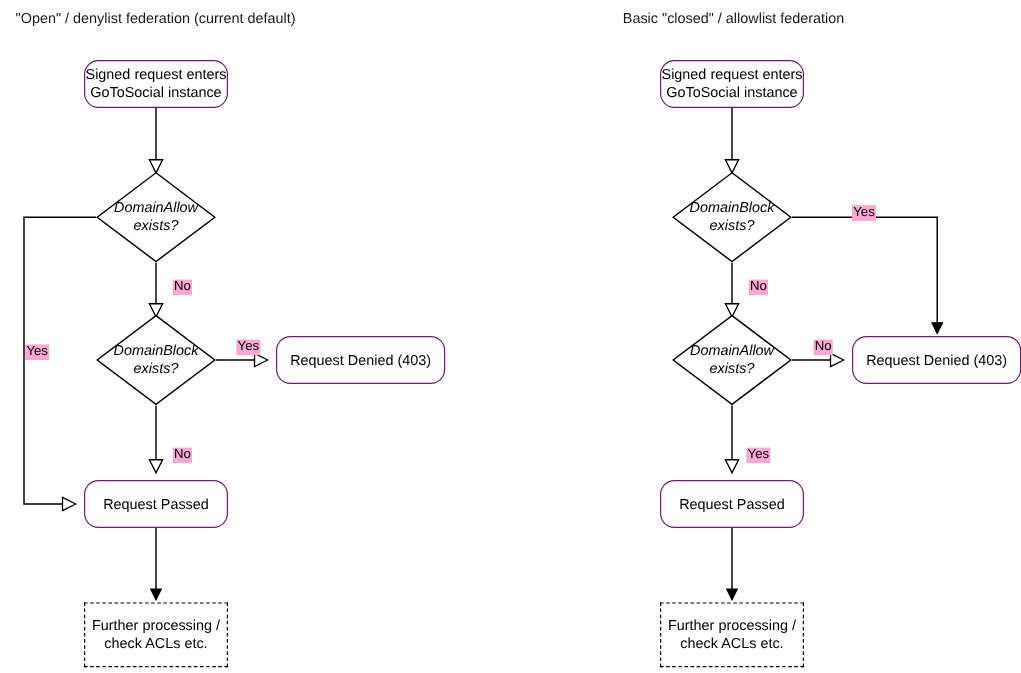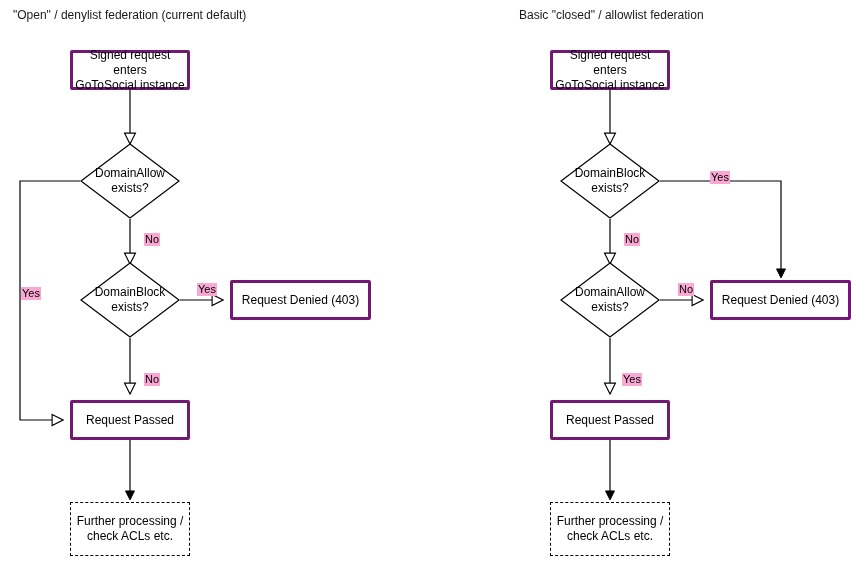--- a/index.html
+++ b/index.html
@@ -38,34 +38,35 @@
     display: flex;
     align-items: center;
     justify-content: center;
     text-align: center;
     font-size: 12px;
     line-height: 15px;
     color: #000000;
     background: #ffffff;
   }
   .node.rounded {
-    border: 3px solid #701a75;
-    border-radius: 2px;
+    border: 1px solid #701a75;
+    border-radius: 12px;
   }
   .node.dashed {
     border: 1px dashed #000000;
     border-radius: 0;
   }
   .node-label { pointer-events: none; white-space: pre-line; }
 
   .diamond-wrap {
     position: absolute;
     display: flex;
     align-items: center;
     justify-content: center;
+    font-style: italic;
   }
   .diamond-wrap svg {
     position: absolute;
     left: 0;
     top: 0;
   }
   .diamond-label {
     position: relative;
     z-index: 2;
     font-size: 12px;

